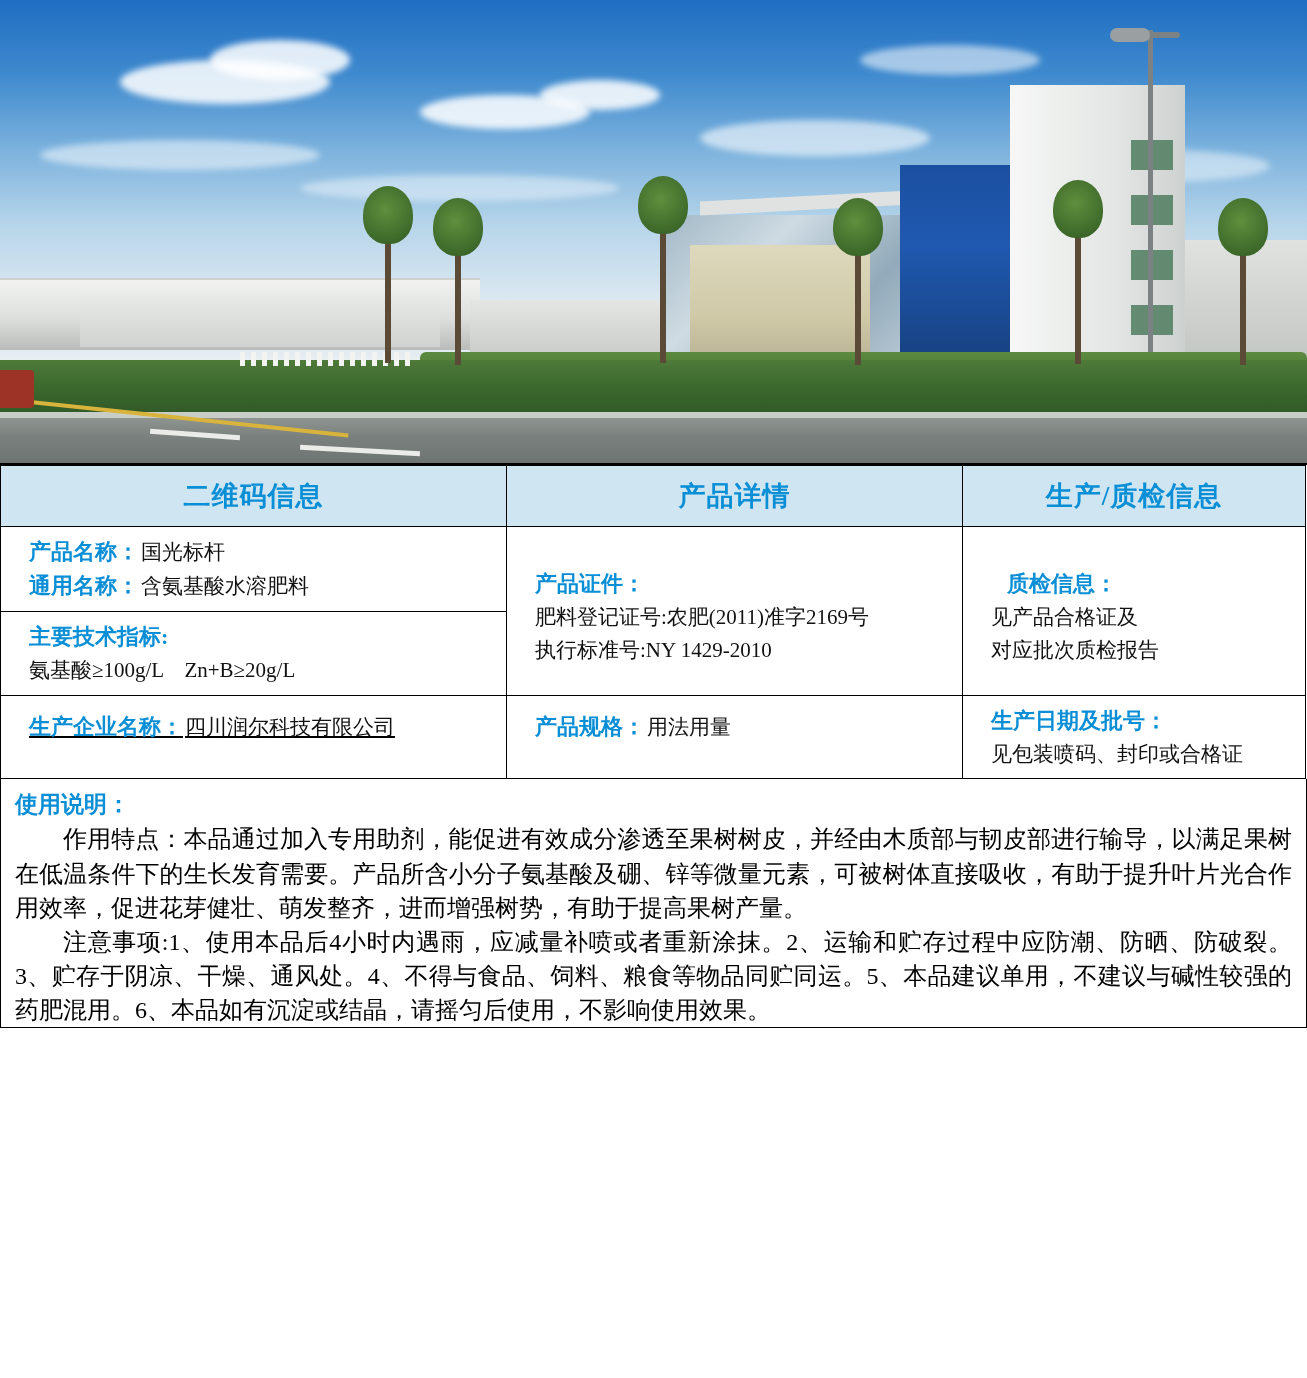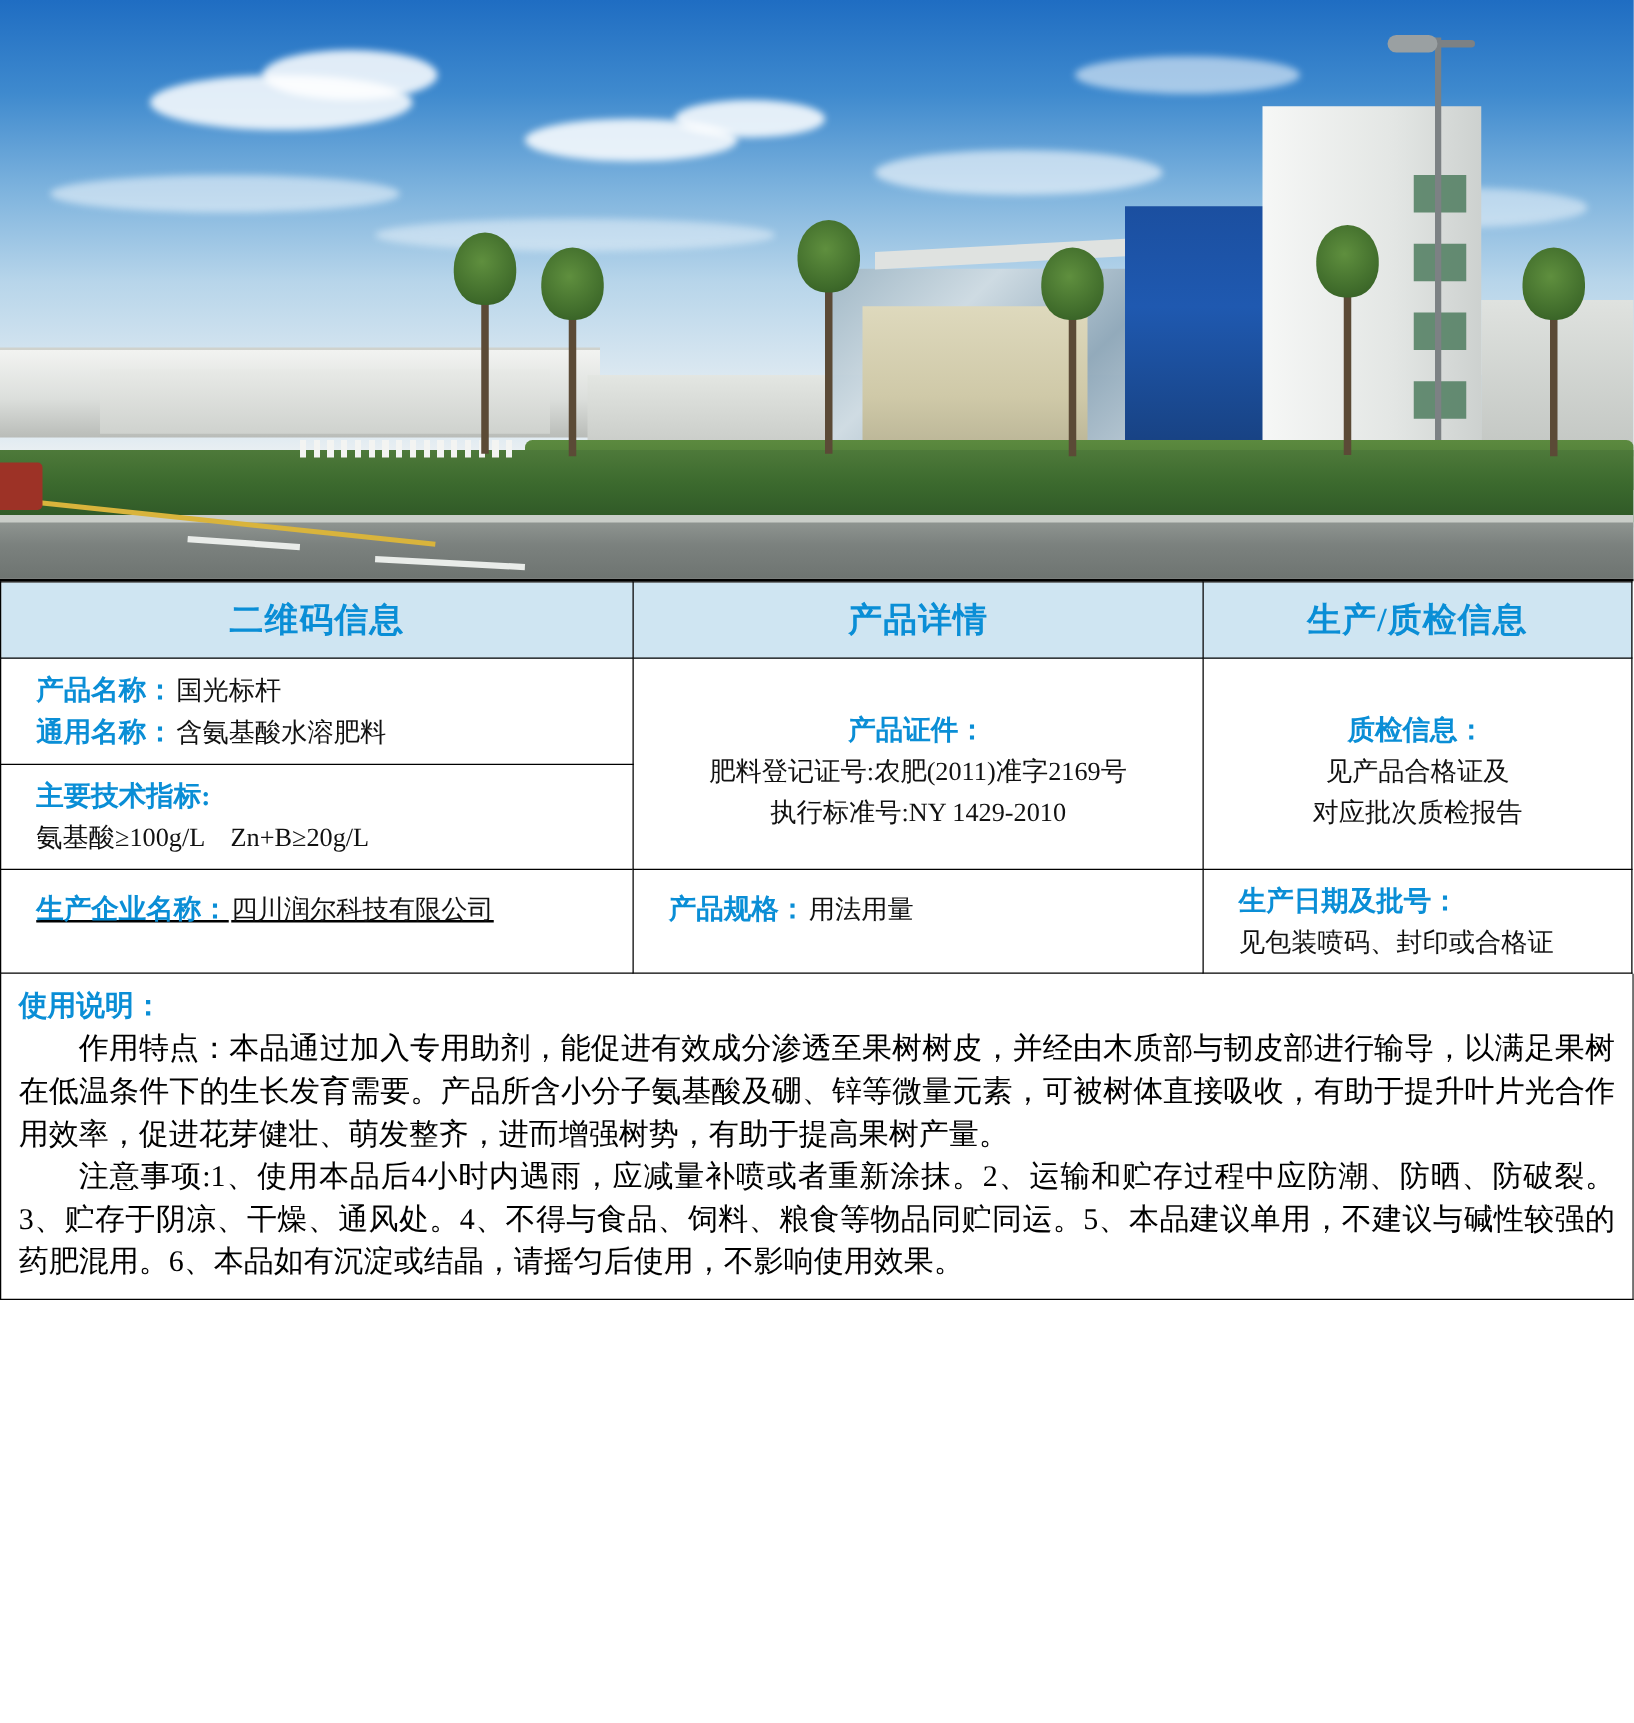--- a/index.html
+++ b/index.html
@@ -187,30 +187,30 @@
   .val {
     color: #111;
     font-size: 21px;
   }
   .cell-line {
     line-height: 1.55;
     font-size: 21px;
   }
   .cell-line .lbl { margin-right: 2px; }
 
-  .pad-top { padding-top: 14px !important; text-align: center; }
+  .pad-top { padding-top: 14px !important; }
 
   
   .usage {
     width: 1307px;
     box-sizing: border-box;
     border-left: 1px solid #000;
     border-right: 1px solid #000;
     border-bottom: 1px solid #000;
-    padding: 10px 14px 12px 14px;
+    padding: 10px 14px 0 14px;
   }
   .usage-title {
     color: #0a8ed6;
     font-weight: bold;
     font-size: 23px;
     margin-bottom: 2px;
   }
   .usage p {
     margin: 0;
     font-size: 24px;
@@ -310,21 +310,21 @@
           </div>
         </td>
         <td rowspan="2" class="pad-top">
           <div class="cell-line" style="margin-top:26px;">
             <span class="lbl">产品证件：</span>
           </div>
           <div class="cell-line val">肥料登记证号:农肥(2011)准字2169号</div>
           <div class="cell-line val">执行标准号:NY 1429-2010</div>
         </td>
         <td rowspan="2" class="pad-top">
-          <div class="cell-line" style="margin-top:26px;">
+          <div class="cell-line" style="margin-top:26px;margin-left:16px;">
             <span class="lbl">质检信息：</span>
           </div>
           <div class="cell-line val">见产品合格证及</div>
           <div class="cell-line val">对应批次质检报告</div>
         </td>
       </tr>
 
       <tr>
         <td>
           <div class="cell-line">

